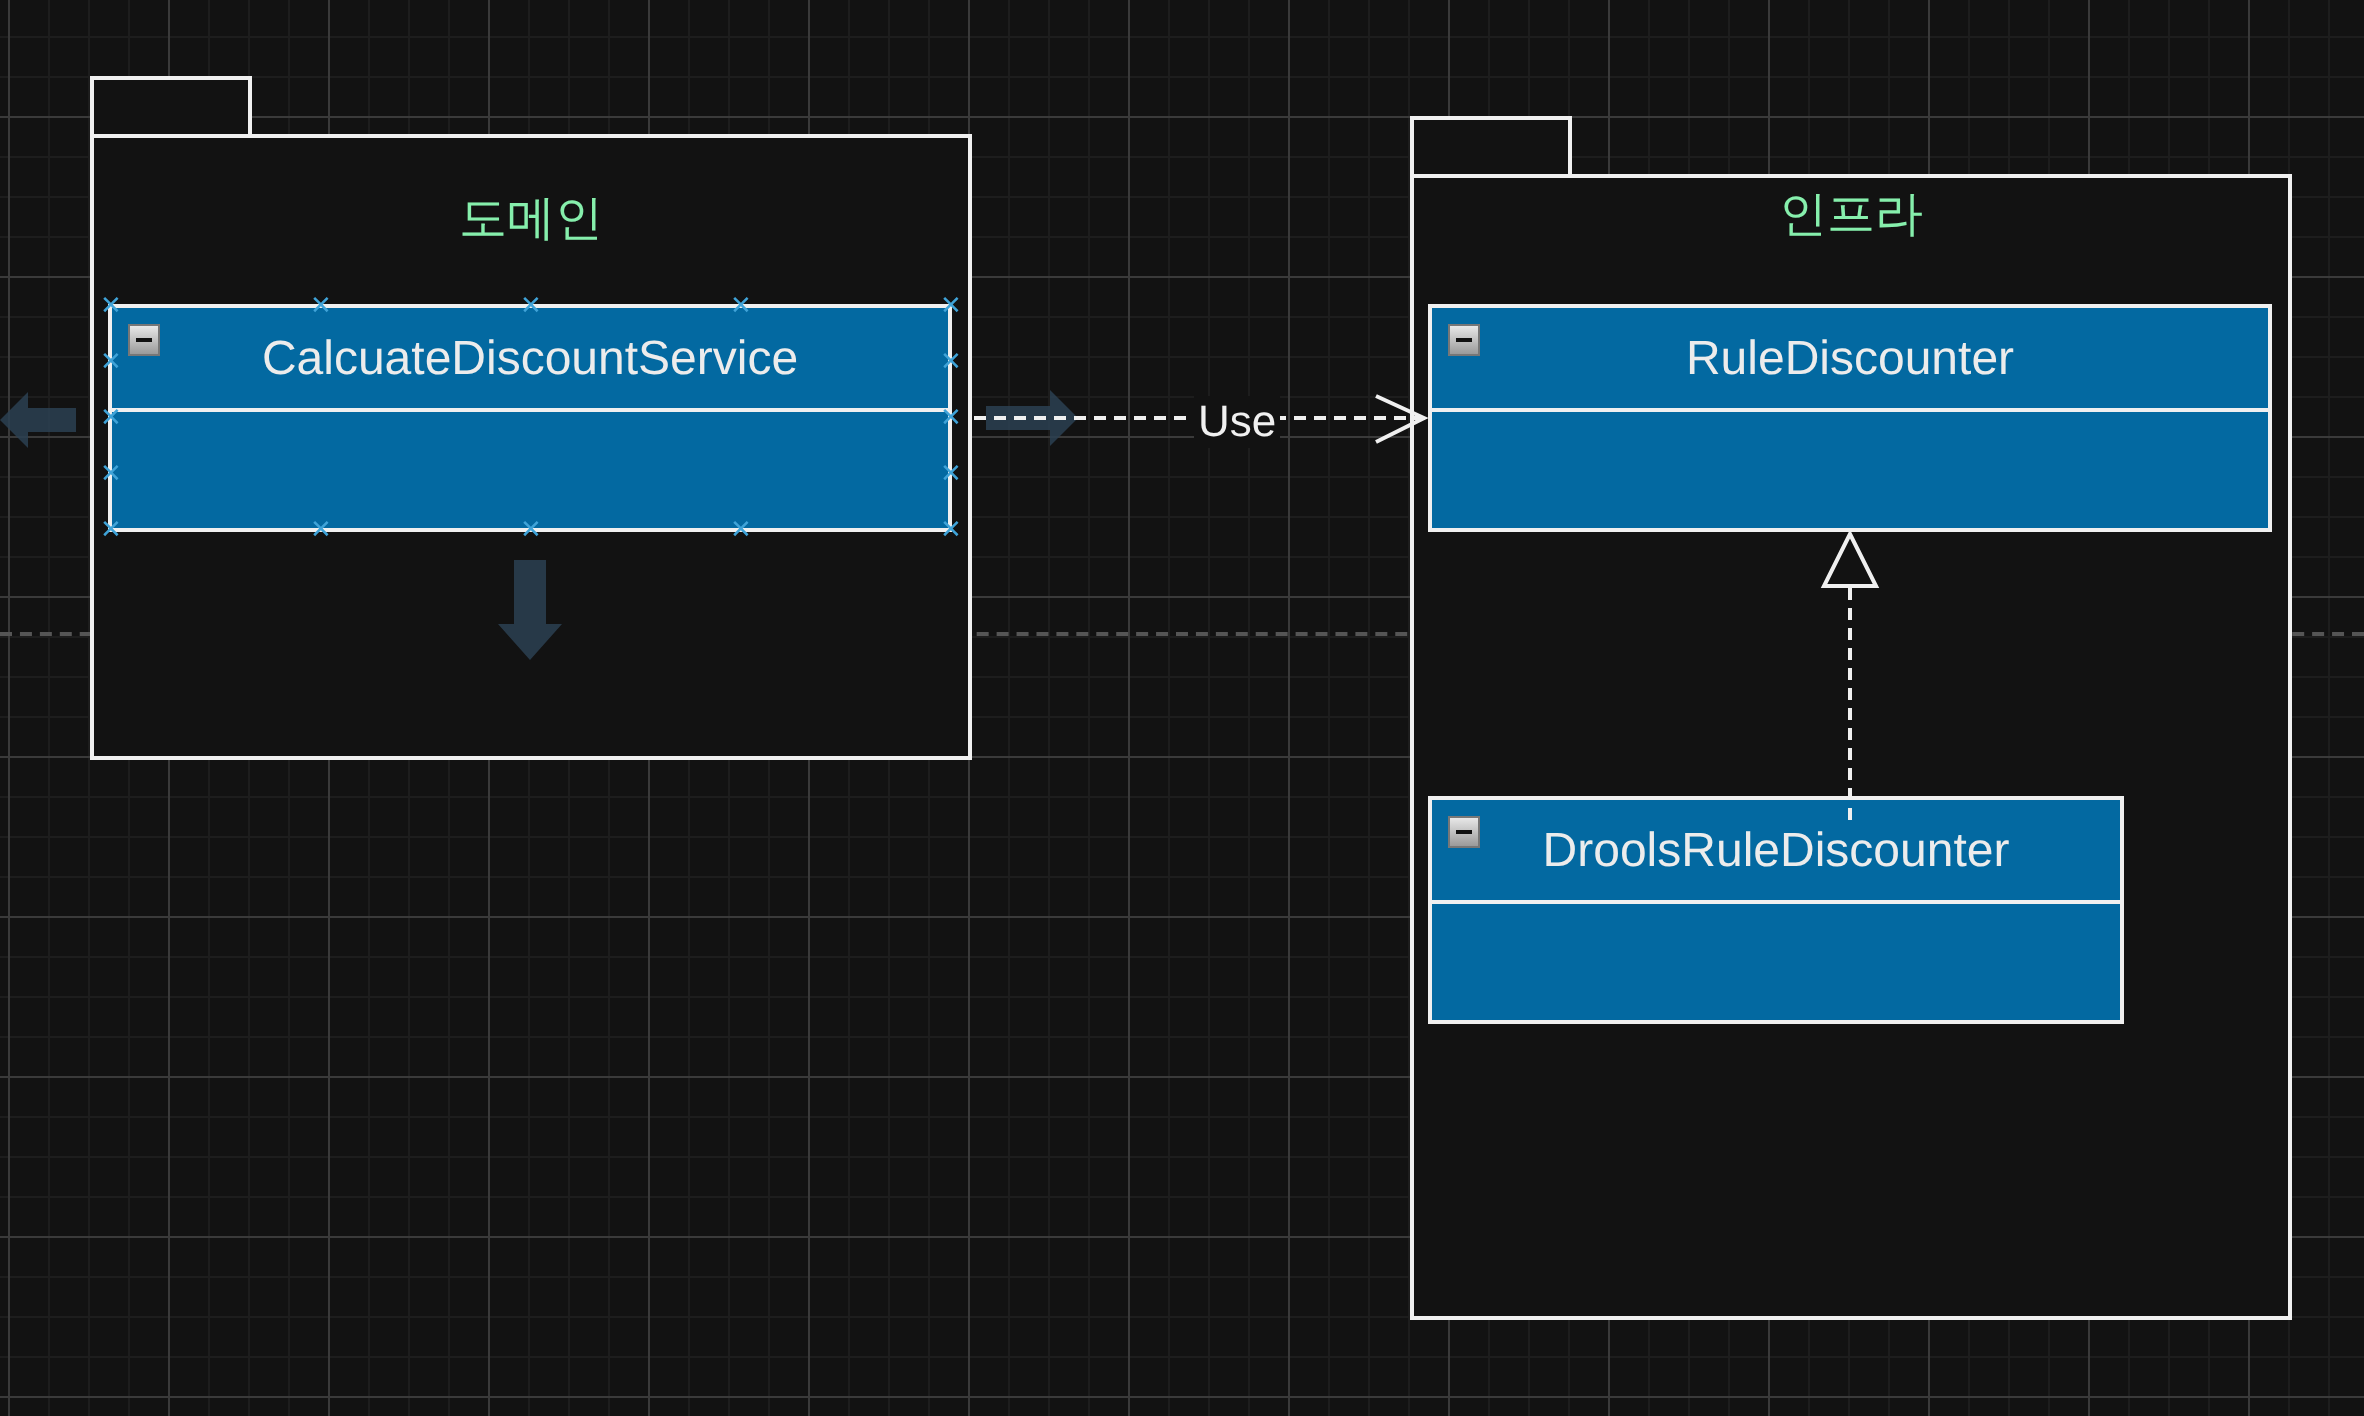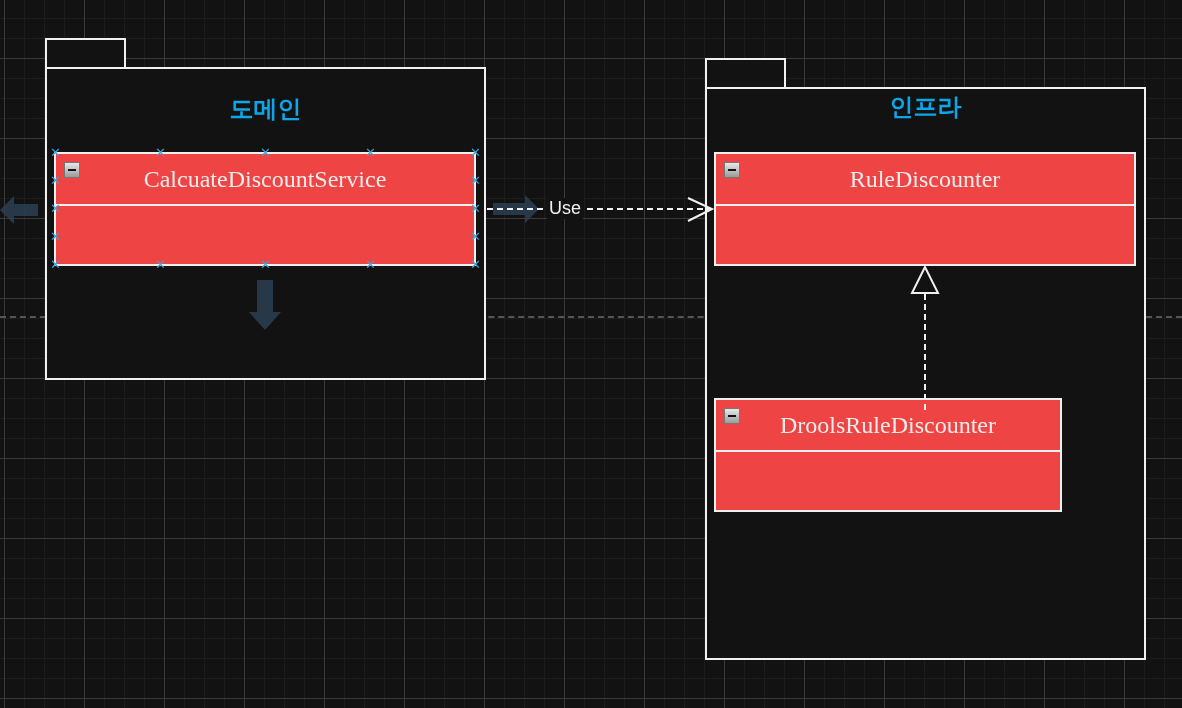--- a/index.html
+++ b/index.html
@@ -25,24 +25,24 @@
     border-top: 2px dashed #555;
   }
   .pkg-tab {
     position: absolute; background: #121212; border: 2px solid #f0f0f0; box-sizing: border-box;
   }
   .pkg-body {
     position: absolute; background: #121212; border: 2px solid #f0f0f0; box-sizing: border-box;
   }
   .pkg-title {
     position: absolute; left: 0; right: 0; text-align: center;
-    color: #0ea5e9; font-weight: bold; font-size: 24px; font-family: "DejaVu Sans", sans-serif;
+    color: #86efac; font-weight: normal; font-size: 24px; font-family: "DejaVu Sans", sans-serif;
   }
   .cls {
-    position: absolute; background: #ef4444; border: 2px solid #f0f0f0; box-sizing: border-box; font-family: Liberation Serif, serif;
+    position: absolute; background: #0369a1; border: 2px solid #f0f0f0; box-sizing: border-box;
   }
   .cls-header {
     position: absolute; left: 0; right: 0; top: 0; height: 50px;
     border-bottom: 2px solid #f0f0f0;
   }
   .cls-name {
     position: absolute; left: 0; right: 0; top: 12px; text-align: center;
     color: #ececec; font-size: 24px;
   }
   .collapse-btn {
@@ -52,21 +52,21 @@
   .collapse-btn::after {
     content: ""; position: absolute; left: 3px; right: 3px; top: 6px; height: 2px; background: #111;
   }
   .handle {
     position: absolute; width: 10px; height: 10px; margin-left: -5px; margin-top: -5px;
     color: #3fa3d8; font-size: 13px; line-height: 10px; text-align: center; font-weight: bold;
   }
   .ghost-arrow { position: absolute; }
   svg.overlay { position: absolute; left: 0; top: 0; pointer-events: none; }
   .use-label {
-    position: absolute; left: 547px; top: 198px; color: #f0f0f0; font-size: 18px;
+    position: absolute; left: 597px; top: 198px; color: #f0f0f0; font-size: 22px;
     background: #121212; padding: 0 2px;
   }
 </style>
 </head>
 <body>
 
 <div id="canvas"></div>
 <div class="page-break"></div>
 
 <div class="pkg-tab" style="left:45px;top:38px;width:81px;height:31px;"></div>

